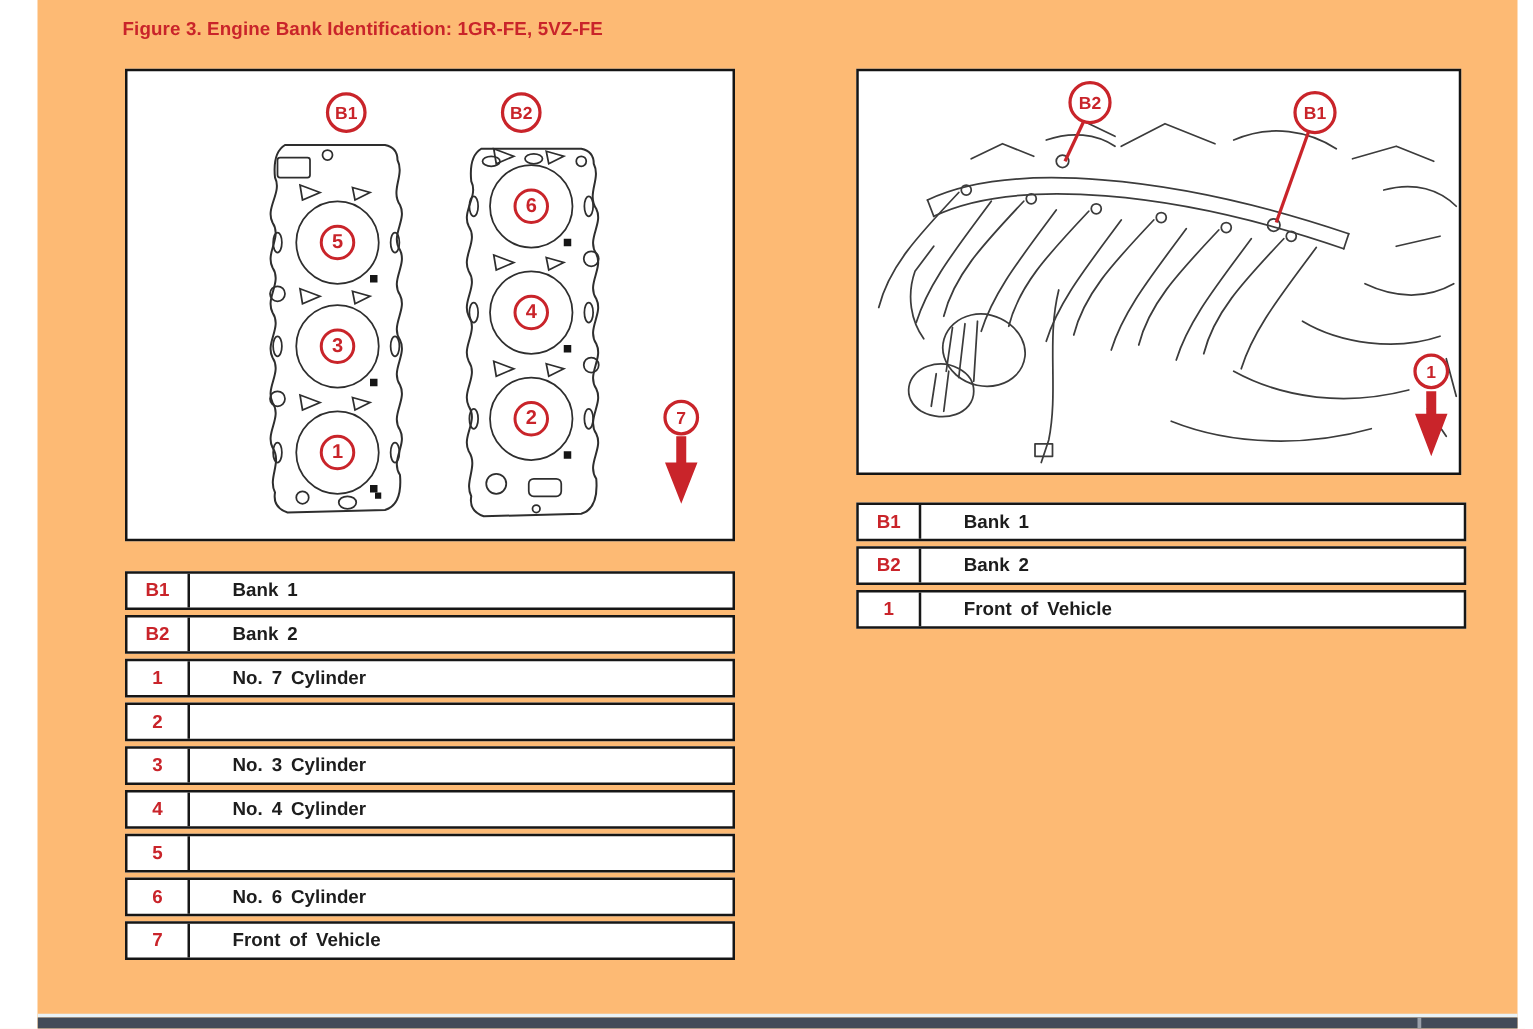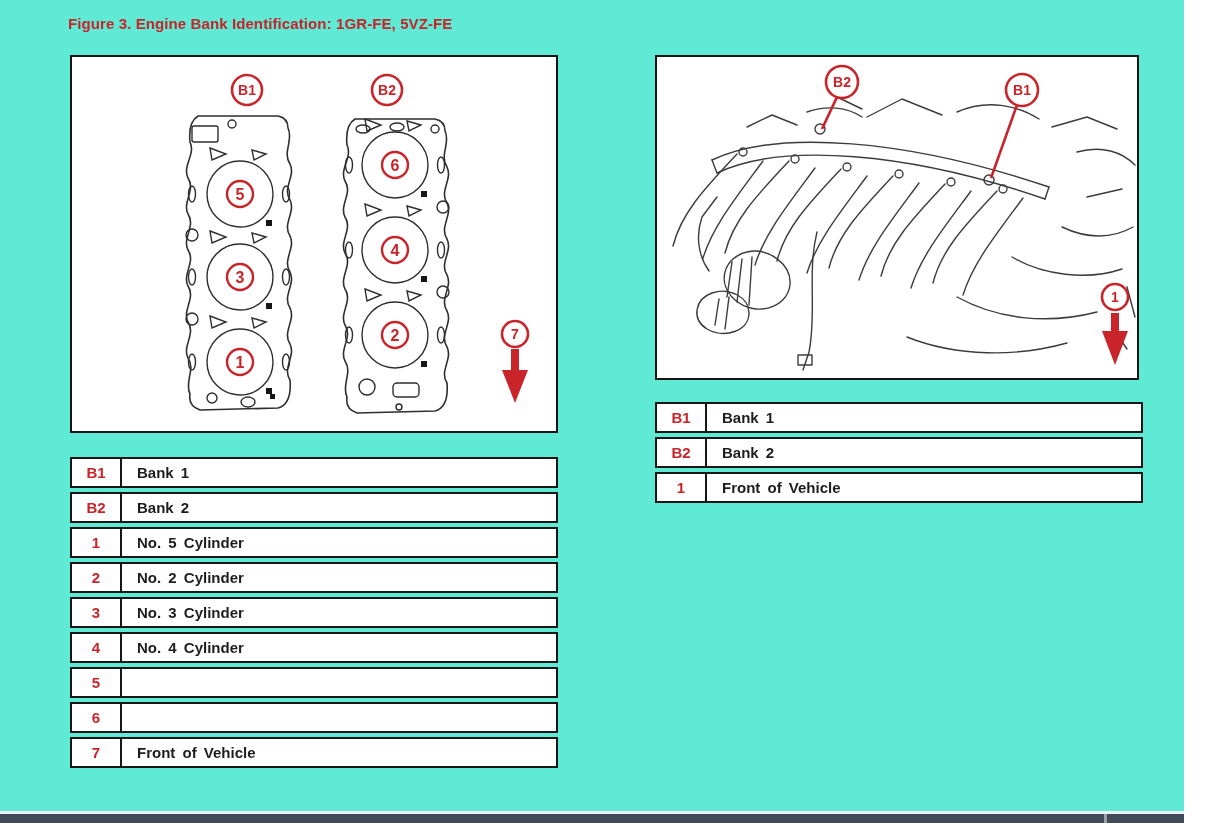--- a/index.html
+++ b/index.html
@@ -1,20 +1,21 @@
 <!DOCTYPE html>
 <html><head>
 <meta charset="utf-8">
 <style>
   * { margin:0; padding:0; box-sizing:border-box; }
   html,body { background:#fff; }
   .page {
     position:relative; width:1184px; height:823px;
-    background:#5eead4; overflow:hidden;
+    background:#fdba74; overflow:hidden;
     font-family:"Liberation Sans", sans-serif;
+    margin-left:30px;
   }
   .fig-title {
     position:absolute; top:14px;
     font-size:15px; line-height:20px; font-weight:bold;
     color:#c9242a; letter-spacing:0.1px;
   }
   .figbox {
     position:absolute; border:2px solid #141414; background:#fff;
   }
   .figbox svg { display:block; width:100%; height:100%; }
@@ -22,21 +23,21 @@
   .lrow {
     display:flex; align-items:stretch; height:31px; margin-bottom:4px;
     border:2px solid #161616; background:#fff;
   }
   .lkey {
     width:50px; border-right:2px solid #161616;
     display:flex; align-items:center; justify-content:center;
     font-size:15px; font-weight:bold; color:#c9242a;
   }
   .lval {
-    flex:1; display:flex; align-items:center; padding-left:15px;
+    flex:1; display:flex; align-items:center; padding-left:34px;
     font-size:15px; font-weight:bold; color:#1d1d1d; word-spacing:3px;
   }
   .chrome-lightline { position:absolute; left:0; top:811px; width:1226px; height:3px; background:#e8f2f6; }
   .chrome-bar { position:absolute; left:0; top:814px; width:1226px; height:9px; background:#424b58; }
   .chrome-sep { position:absolute; left:1104px; top:814px; width:3px; height:9px; background:#99a0a9; }
   svg text { font-family:"Liberation Sans", sans-serif; font-weight:bold; }
   .redline { stroke:#c9242a; fill:none; }
   .art { stroke:#3c3c3c; fill:none; stroke-width:1.4; stroke-linecap:round; stroke-linejoin:round; }
   .gask { stroke:#2e2e2e; fill:#ffffff; stroke-width:1.6; }
   .gdec { stroke:#2e2e2e; fill:none; stroke-width:1.4; }
@@ -169,39 +170,39 @@
     <div class="lrow">
         <div class="lkey">B1</div>
         <div class="lval">Bank 1</div>
       </div>
     <div class="lrow">
         <div class="lkey">B2</div>
         <div class="lval">Bank 2</div>
       </div>
     <div class="lrow">
         <div class="lkey">1</div>
-        <div class="lval">No. 5 Cylinder</div>
+        <div class="lval">No. 7 Cylinder</div>
       </div>
     <div class="lrow">
         <div class="lkey">2</div>
-        <div class="lval">No. 2 Cylinder</div>
       </div>
     <div class="lrow">
         <div class="lkey">3</div>
         <div class="lval">No. 3 Cylinder</div>
       </div>
     <div class="lrow">
         <div class="lkey">4</div>
         <div class="lval">No. 4 Cylinder</div>
       </div>
     <div class="lrow">
         <div class="lkey">5</div>
       </div>
     <div class="lrow">
         <div class="lkey">6</div>
+        <div class="lval">No. 6 Cylinder</div>
       </div>
     <div class="lrow">
         <div class="lkey">7</div>
         <div class="lval">Front of Vehicle</div>
       </div>
   </div>
 
 
   <div class="figbox" style="left:655px; top:55px; width:484px; height:325px;">
     <svg viewBox="0 0 480 321">

